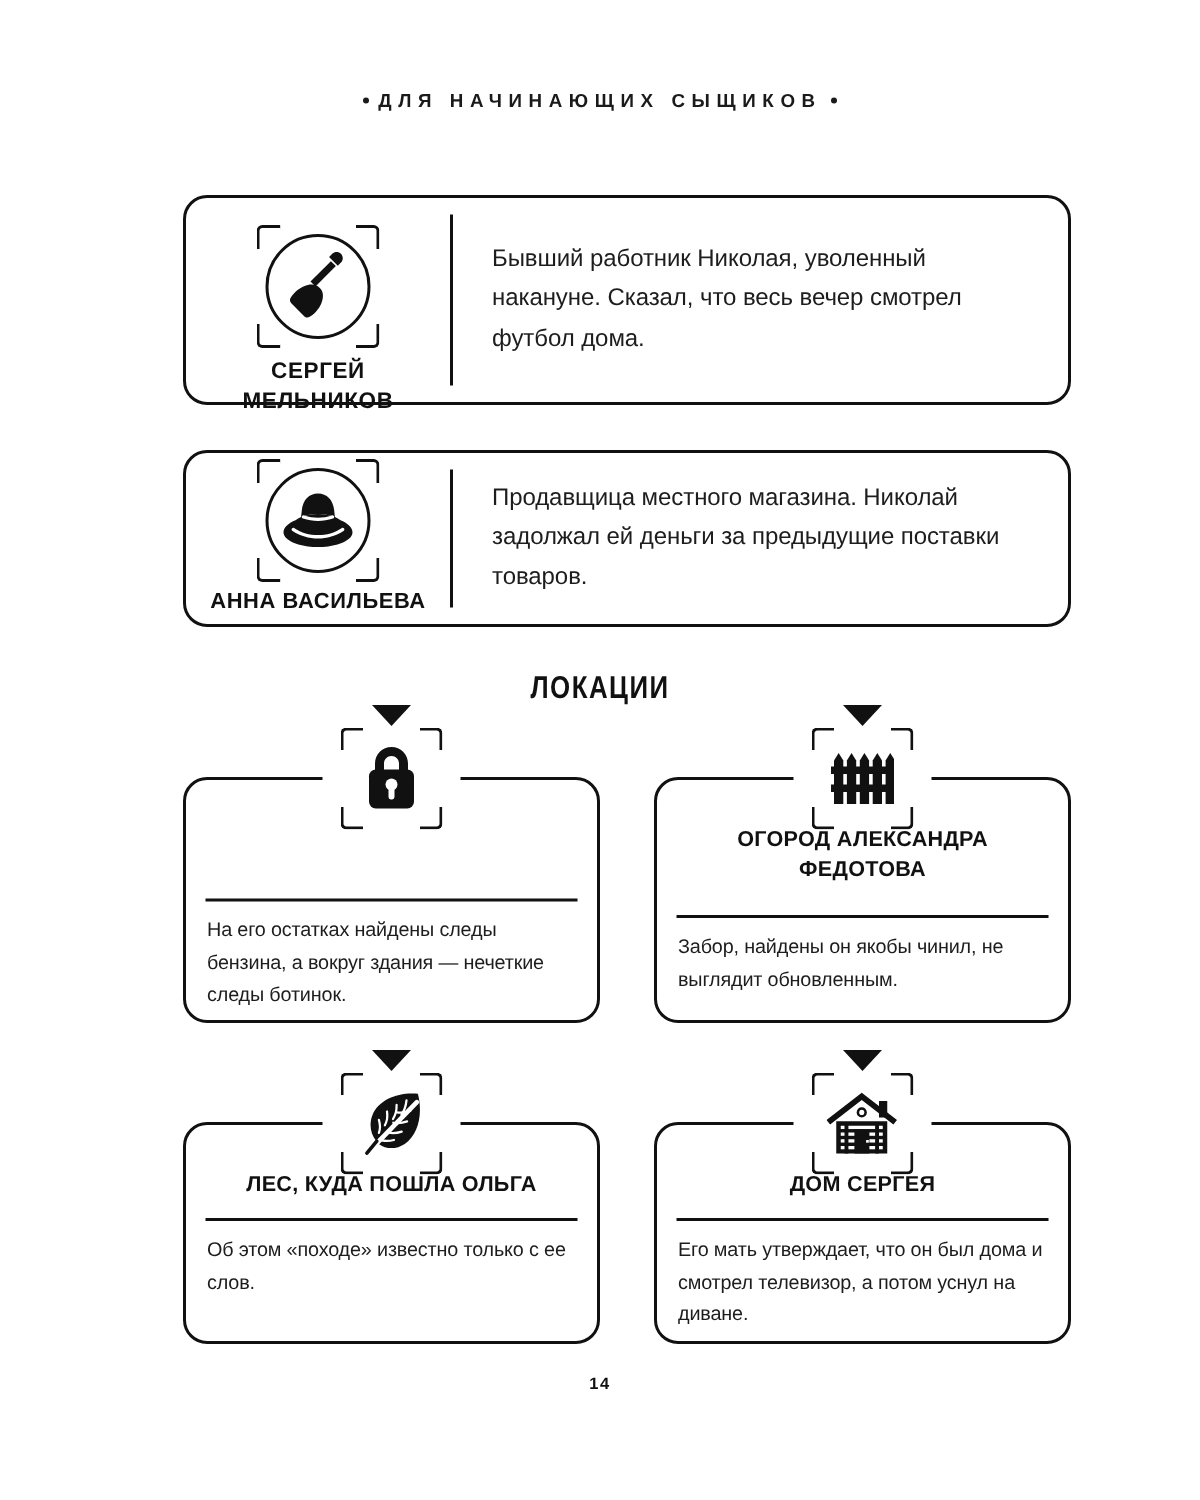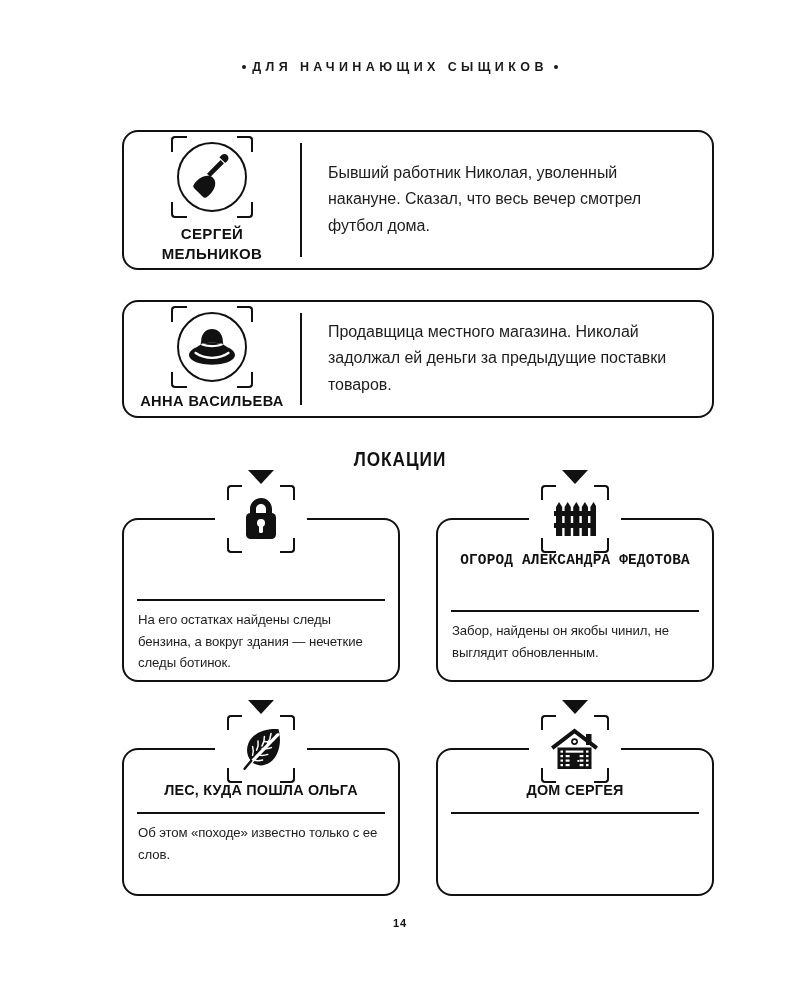--- a/index.html
+++ b/index.html
@@ -76,21 +76,21 @@
   }
   .suspect-name {
     font-size: 15px;
     font-weight: 700;
     letter-spacing: 0.4px;
     text-align: center;
     line-height: 1.32;
     color: #111;
     text-transform: uppercase;
   }
-  #suspect-0 .suspect-left { padding-top: 0; }
+  #suspect-0 .suspect-left { padding-top: 14px; }
   #suspect-0 .portrait-wrap { margin-bottom: 6px; }
   #suspect-1 .portrait-wrap { margin-bottom: 4px; }
   #suspect-1 .suspect-name { font-size: 14.6px; }
 
   .suspect-desc {
     position: absolute;
     left: 204px;
     right: 18px;
     top: 50%;
     transform: translateY(-50%);
@@ -198,21 +198,21 @@
     text-align: center;
     font-size: 14.4px;
     font-weight: 700;
     letter-spacing: 0.2px;
     line-height: 1.42;
     color: #111;
     text-transform: uppercase;
   }
   #loc-2 .loc-title, #loc-3 .loc-title { top: 30px; }
   #loc-0 .loc-title { top: 42px; }
-  #loc-1 .loc-title { top: 30px; font-family: Liberation Mono, monospace; }
+  #loc-1 .loc-title { top: 30px; }
 
   .loc-rule {
     position: absolute;
     left: 13px; right: 13px;
     height: 0;
     border-top: 2.2px solid #111;
   }
   #loc-0 .loc-rule { top: 79px; }
   #loc-1 .loc-rule { top: 90px; }
   #loc-2 .loc-rule { top: 62px; }
@@ -423,15 +423,16 @@
           </g>
           <circle cx="23.5" cy="14.6" r="3.4" fill="#111"></circle>
           <circle cx="23.5" cy="14.6" r="1.7" fill="#fff"></circle>
           <rect x="26.4" y="33" width="1.8" height="1.8" fill="#fff"></rect>
         </svg>
       </div>
     </div>
   </div>
   <div class="loc-title">ДОМ СЕРГЕЯ</div>
   <div class="loc-rule"></div>
+  <div class="loc-body">Его мать утверждает, что он был дома и смотрел телевизор, а потом уснул на диване.</div>
 </div>
 
 <div class="page-number">14</div>
 
 </body></html>

